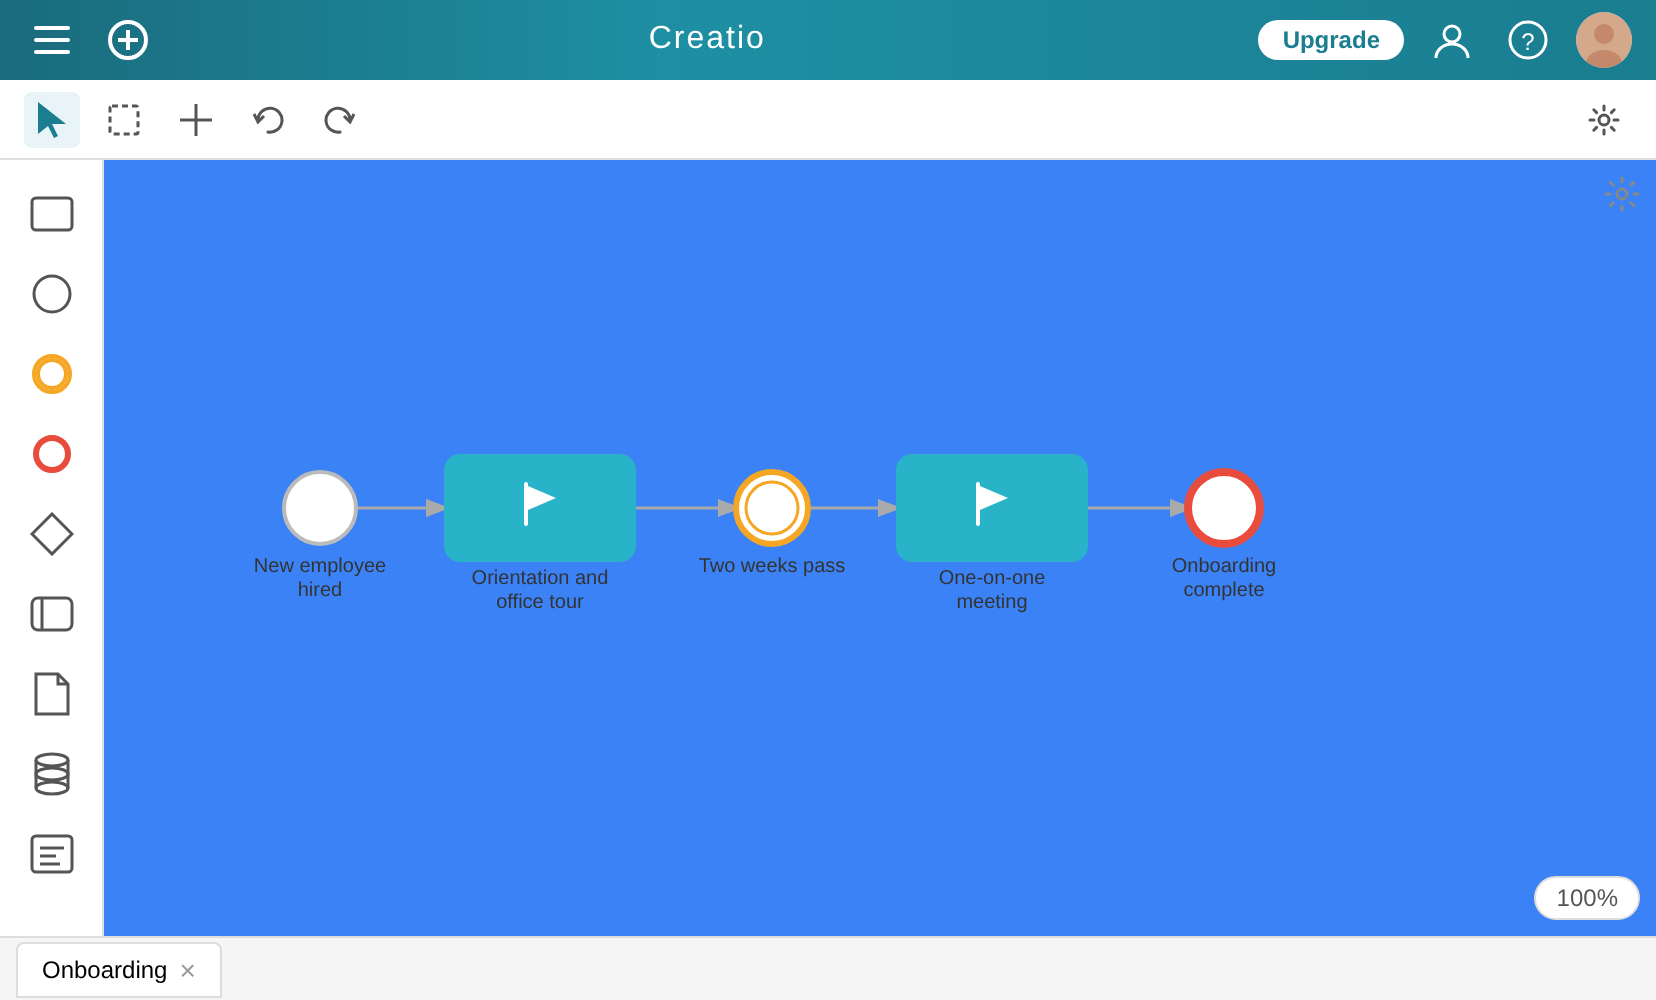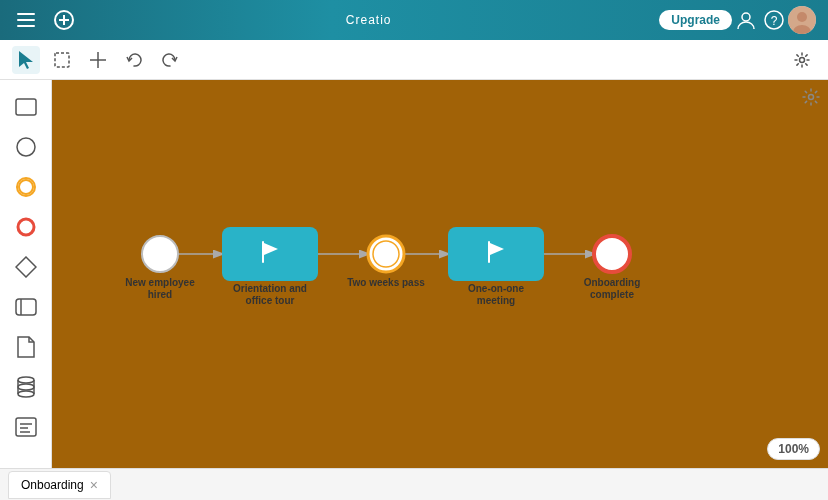--- a/index.html
+++ b/index.html
@@ -9,22 +9,22 @@
     .topnav {
       background: linear-gradient(90deg, #1a6b7c 0%, #1e8fa3 40%, #1a7d90 100%);
       height: 40px;
       display: flex;
       align-items: center;
       padding: 0 12px;
       color: white;
     }
     .topnav-left { display: flex; align-items: center; gap: 10px; }
     .topnav-center { flex: 1; display: flex; justify-content: center; }
-    .topnav-right { display: flex; align-items: center; gap: 0; }
-    .logo-text { font-size: 12px; font-weight: 300; letter-spacing: 1px; color: white; }
+    .topnav-right { display: flex; align-items: center; gap: 10px; }
+    .logo-text { font-size: 16px; font-weight: 300; letter-spacing: 1px; color: white; }
     .nav-icon { width: 28px; height: 28px; display: flex; align-items: center; justify-content: center; cursor: pointer; color: white; font-size: 18px; }
     .upgrade-btn {
       background: white;
       color: #1a7d90;
       border: none;
       border-radius: 12px;
       padding: 3px 12px;
       font-size: 12px;
       font-weight: 600;
       cursor: pointer;
@@ -75,24 +75,23 @@
       width: 34px; height: 34px;
       display: flex; align-items: center; justify-content: center;
       cursor: pointer;
       border-radius: 4px;
       color: #555;
     }
 
     
     .canvas {
       flex: 1;
-      background: #a16207;
+      background: #3b82f6;
       position: relative;
       overflow: hidden;
-      font-weight: bold;
     }
 
     
     .tab-bar {
       height: 32px;
       background: #f5f5f5;
       border-top: 1px solid #ddd;
       display: flex;
       align-items: center;
       padding: 0 8px;

